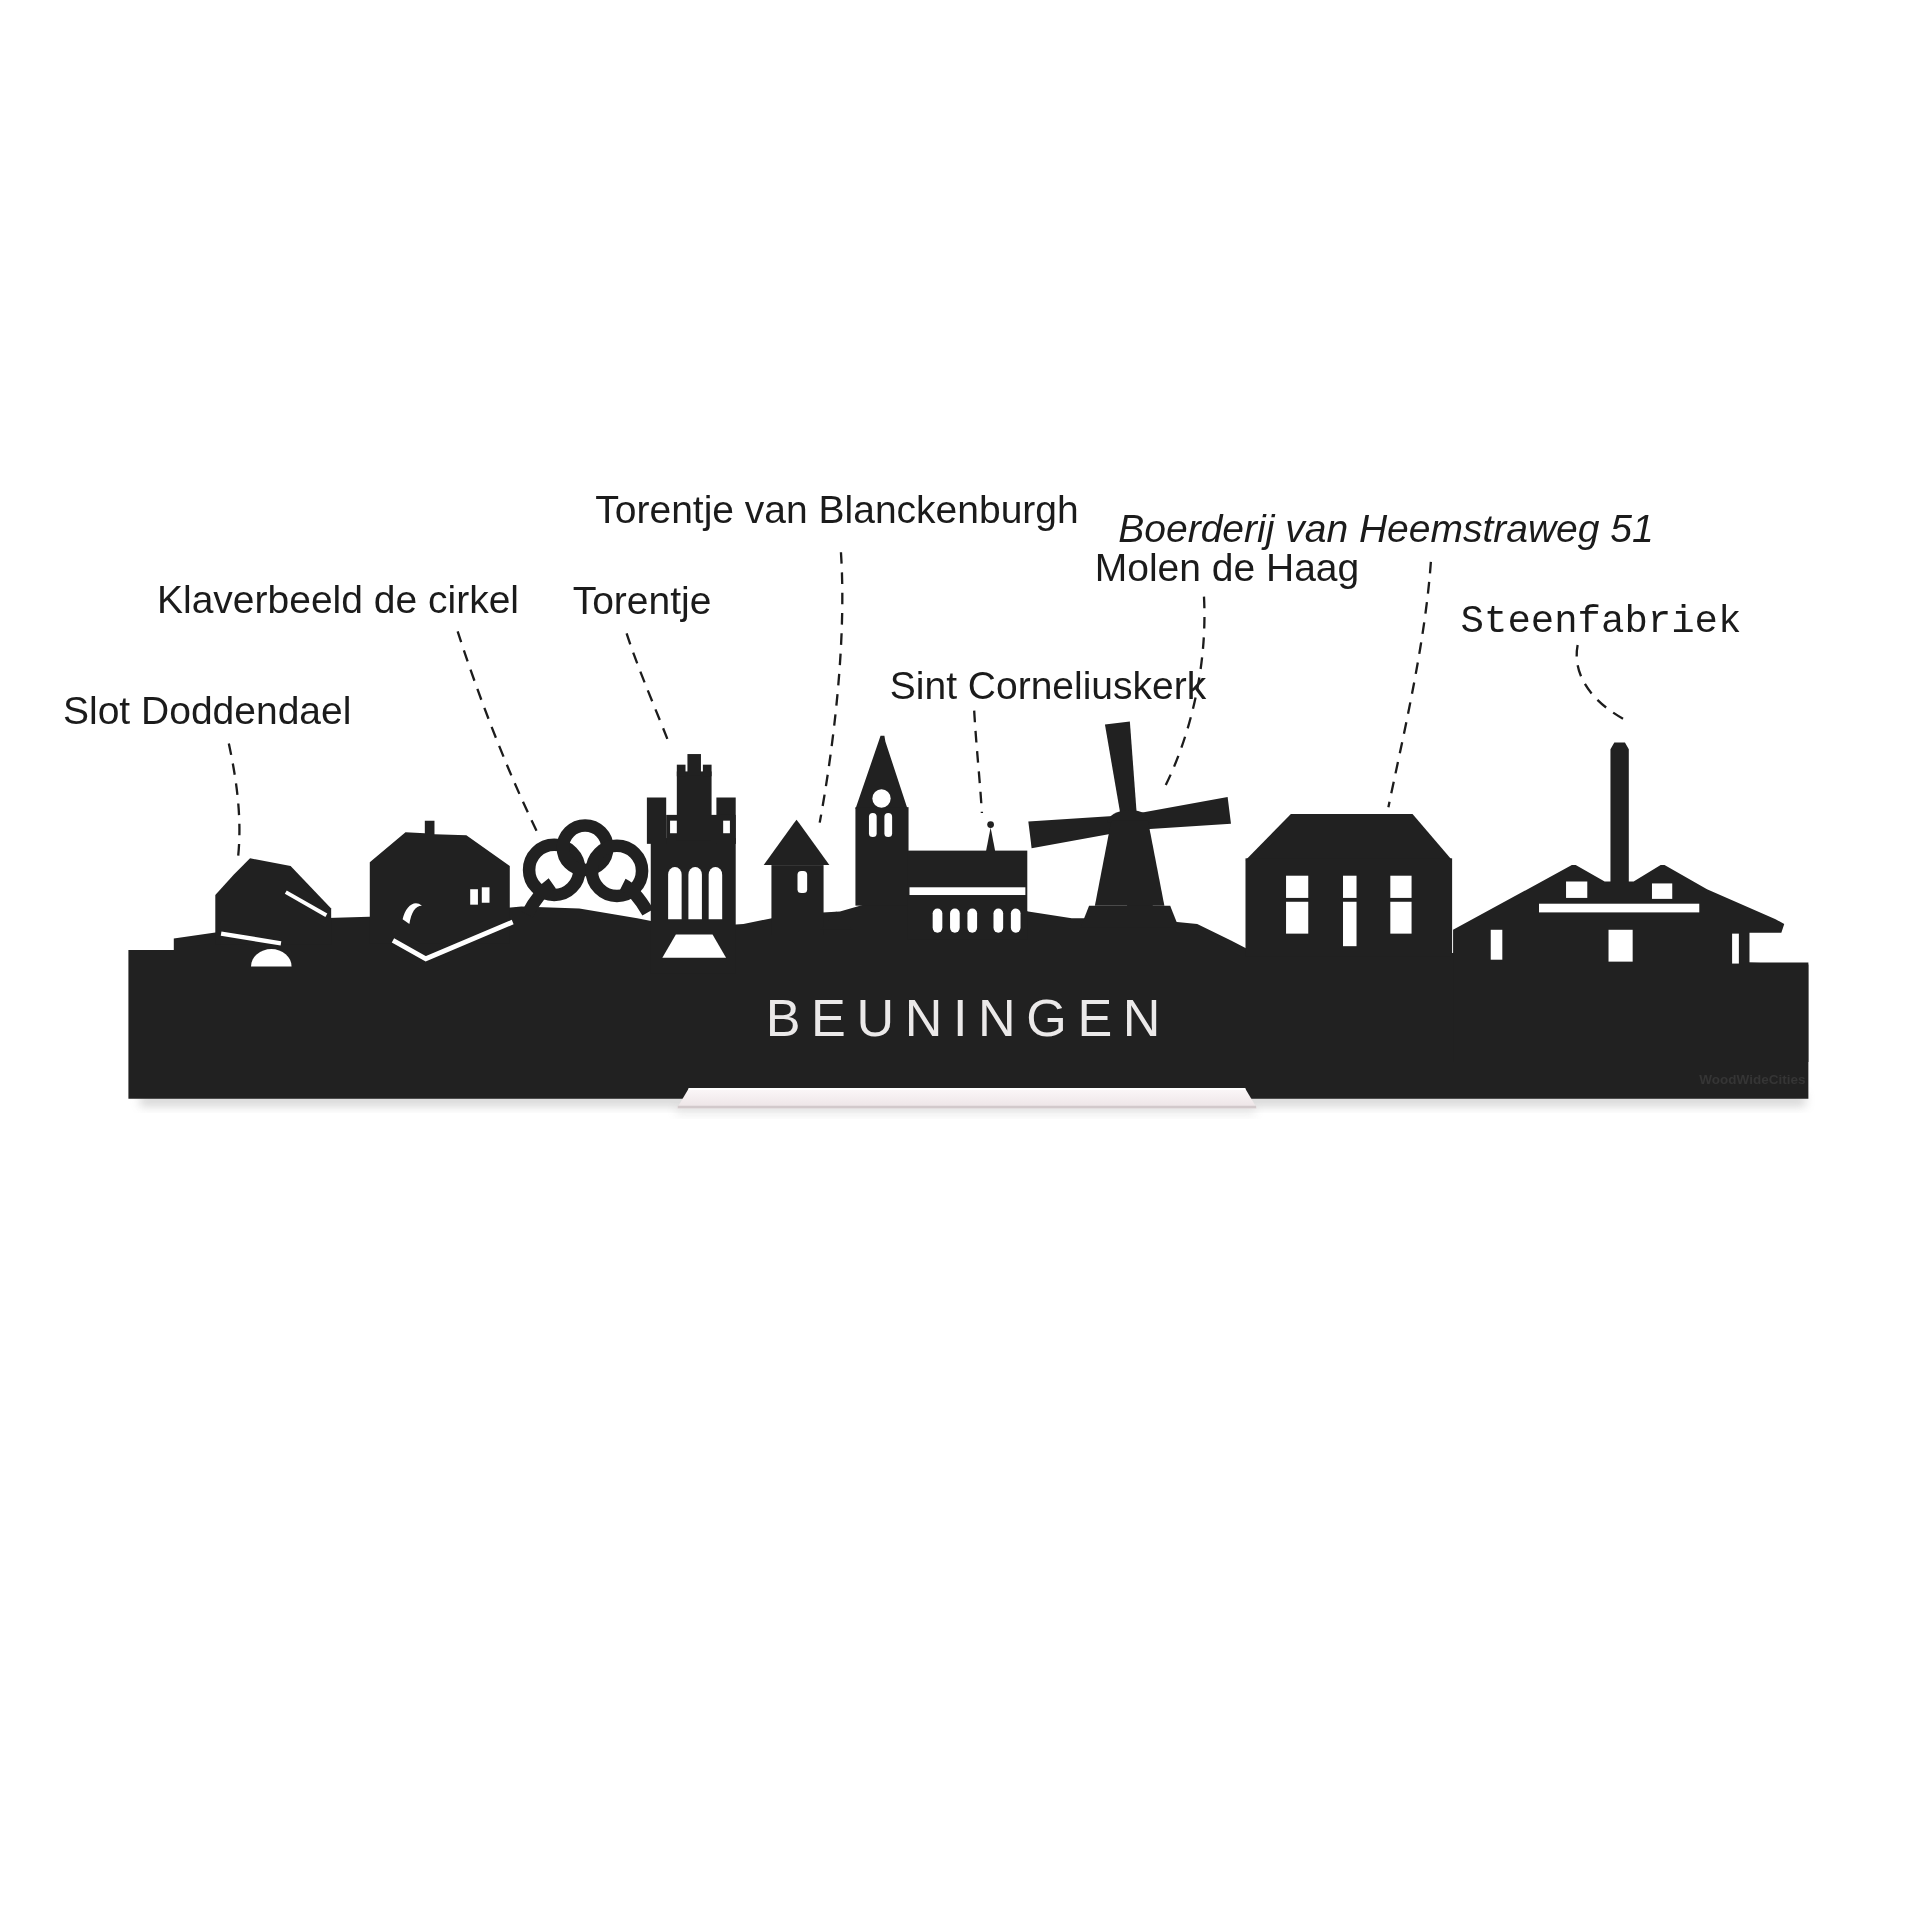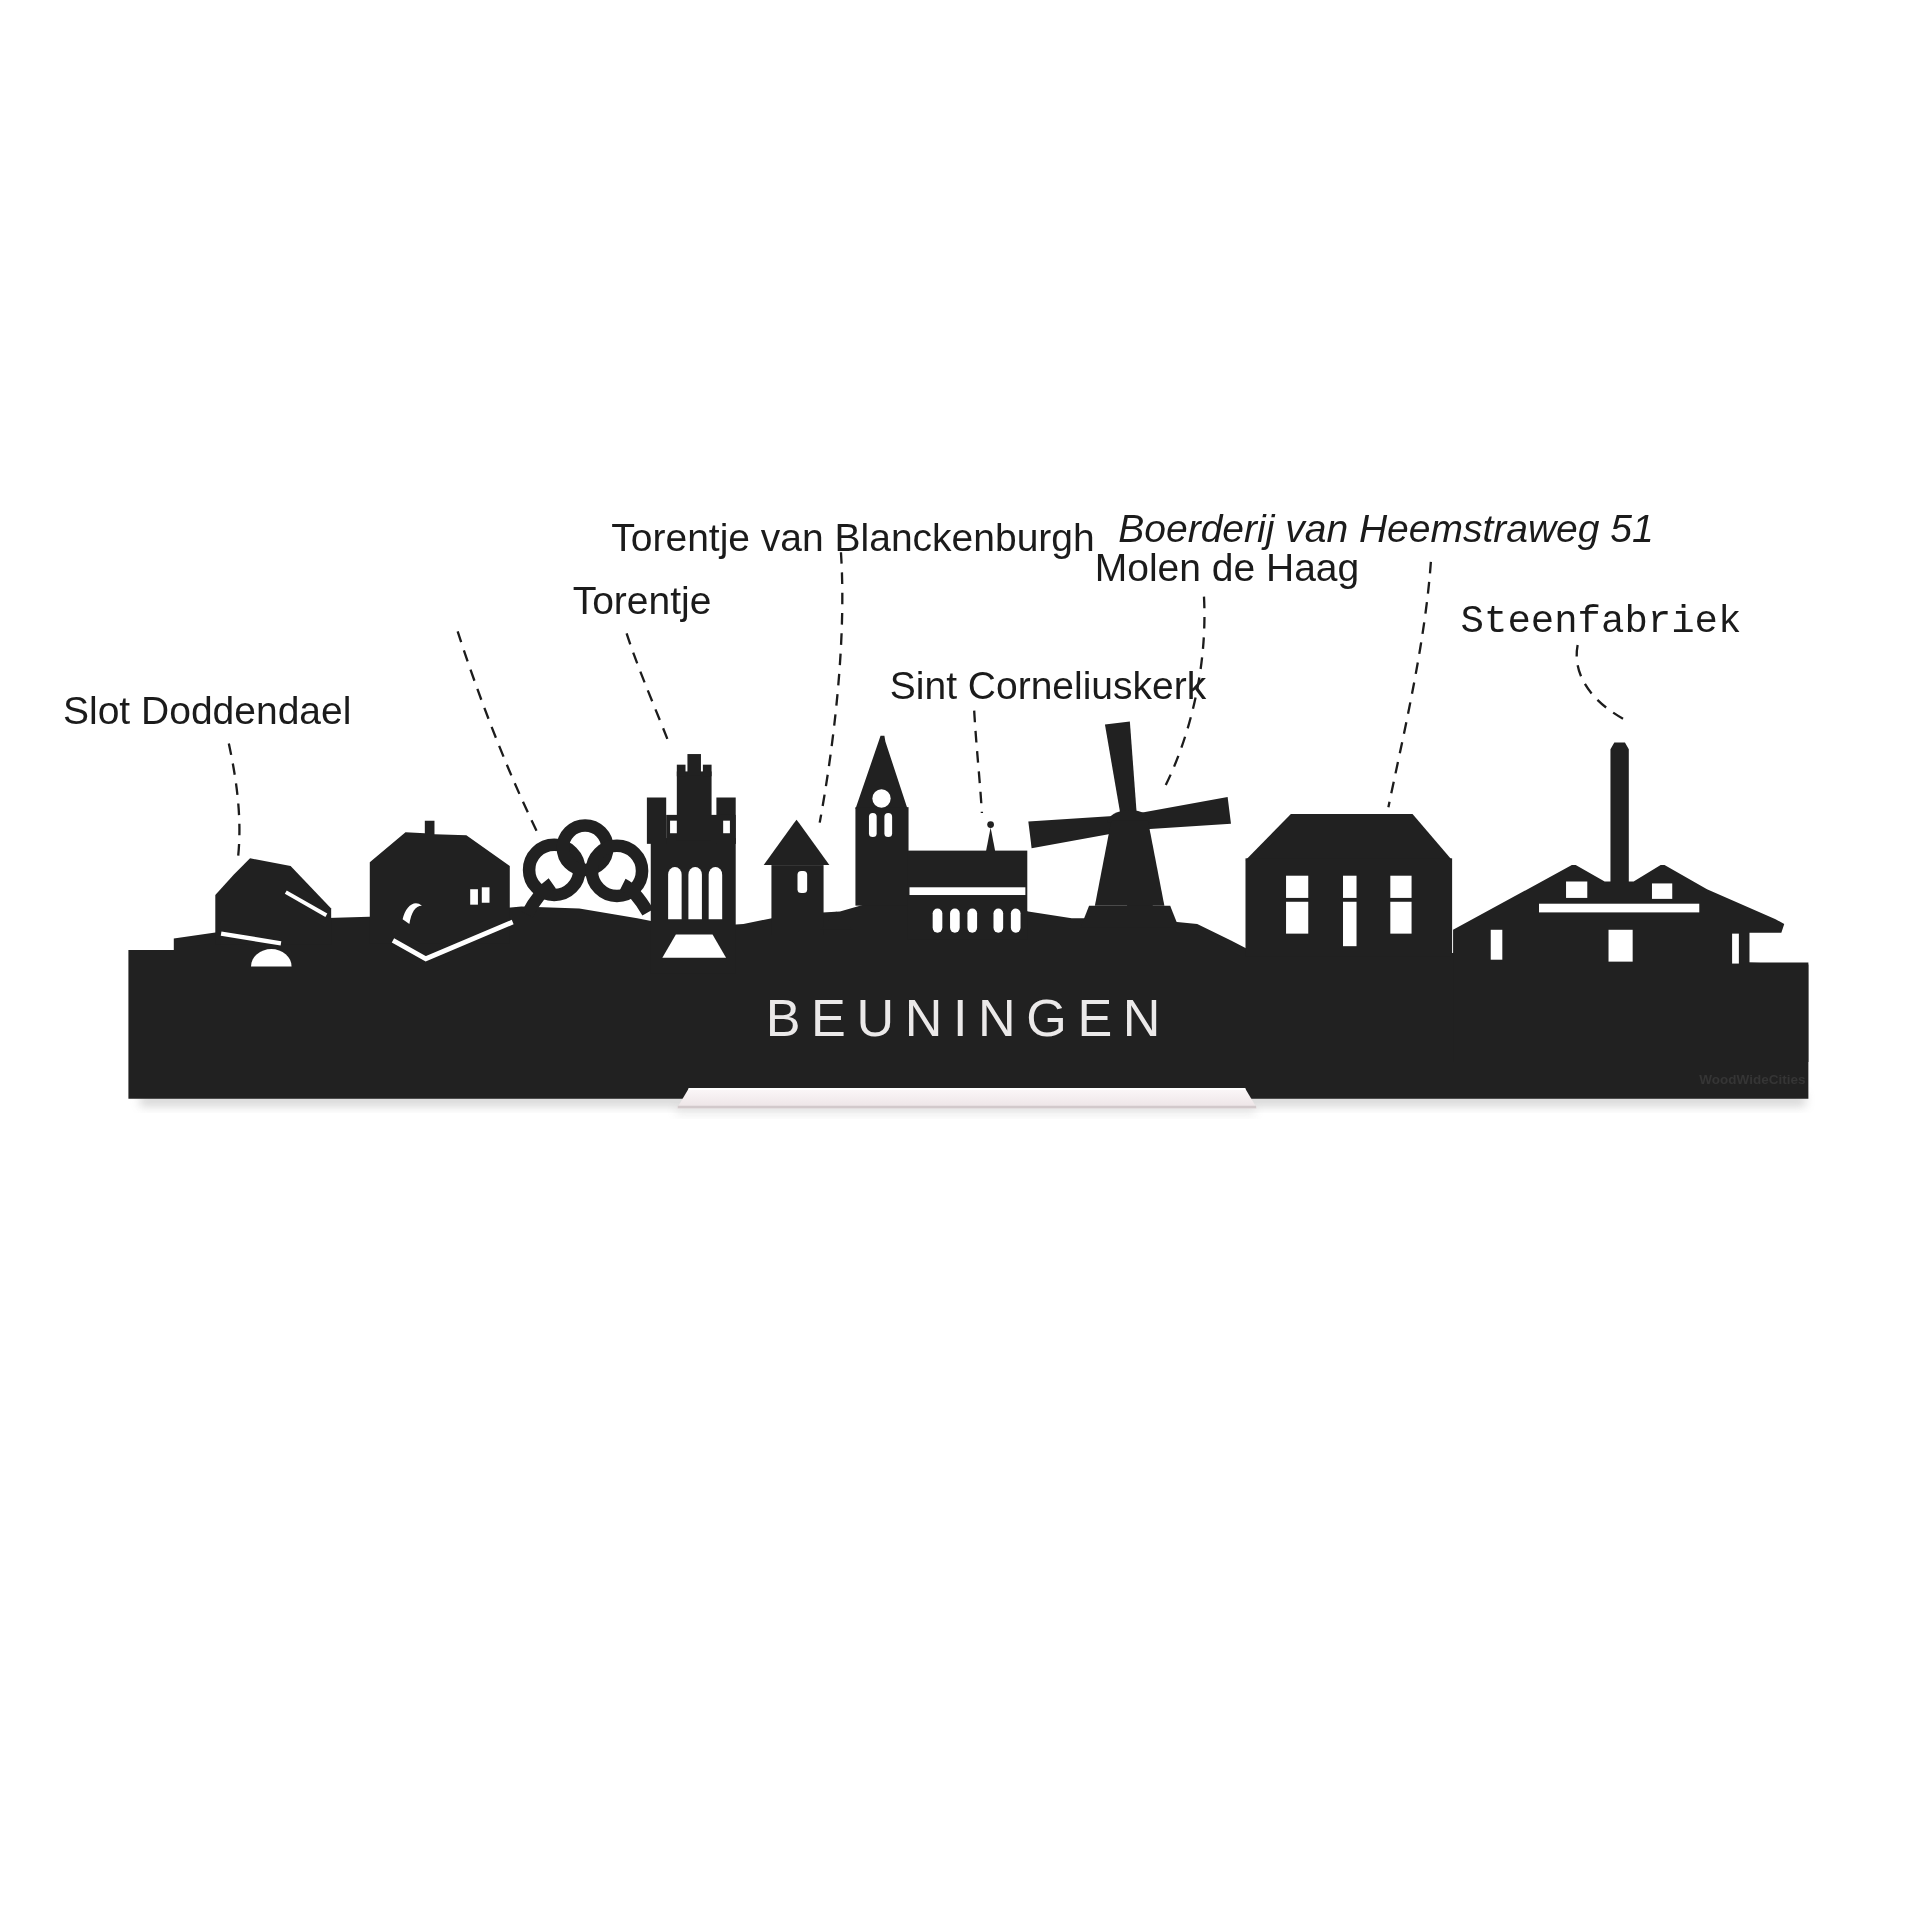--- a/index.html
+++ b/index.html
@@ -166,21 +166,22 @@
       <path d="M649,656 C662,696 680,736 693,770"></path>
       <path d="M871,572 C877,664 863,776 849,852"></path>
       <path d="M1009,736 C1011,772 1015,808 1017,842"></path>
       <path d="M1247,618 C1251,696 1230,768 1206,816"></path>
       <path d="M1482,582 C1476,668 1452,768 1438,836"></path>
       <path d="M1634,668 C1628,700 1650,728 1684,746"></path>
     </g>
   </svg>
 
   <div class="label left-anchored" style="left:63px;  top:689px;">Slot Doddendael</div>
+  <div class="label" style="left:338px; top:578px;">Klaverbeeld de cirkel</div>
   <div class="label" style="left:642px; top:579px;">Torentje</div>
-  <div class="label" style="left:837px; top:516px;margin-left:16px;">Torentje van Blanckenburgh</div>
+  <div class="label" style="left:837px; top:488px;">Torentje van Blanckenburgh</div>
   <div class="label" style="left:1048px;top:664px;">Sint Corneliuskerk</div>
   <div class="label" style="left:1183px;top:546px;margin-left:44px;">Molen de Haag</div>
   <div class="label" style="left:1386px;top:507px;font-style:italic;">Boerderij van Heemstraweg 51</div>
   <div class="label" style="left:1601px;top:600px;font-family:Liberation Mono, monospace;">Steenfabriek</div>
 
 </div>
 
 
 </body></html>

